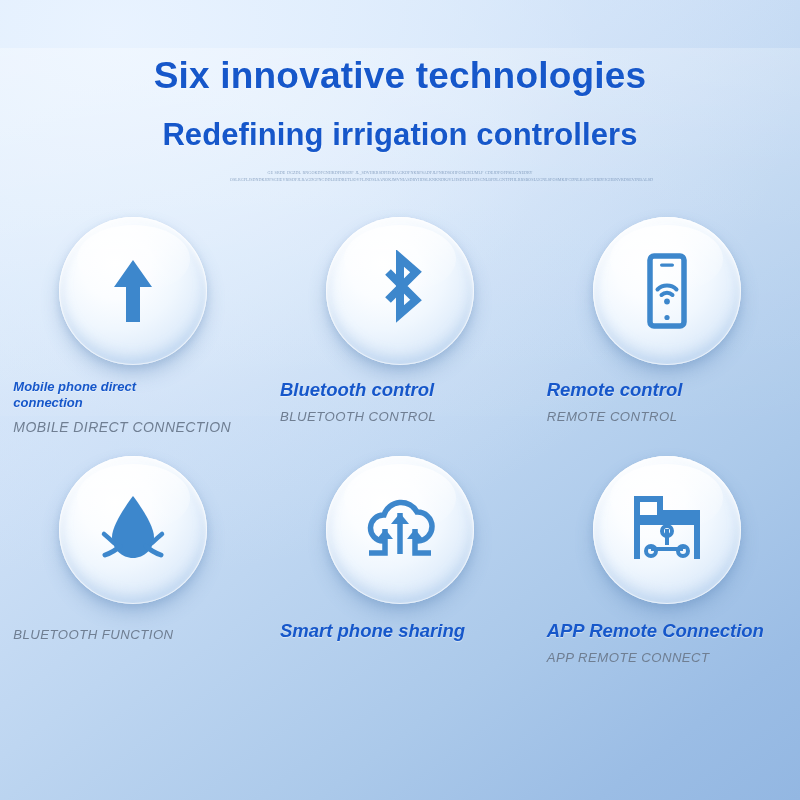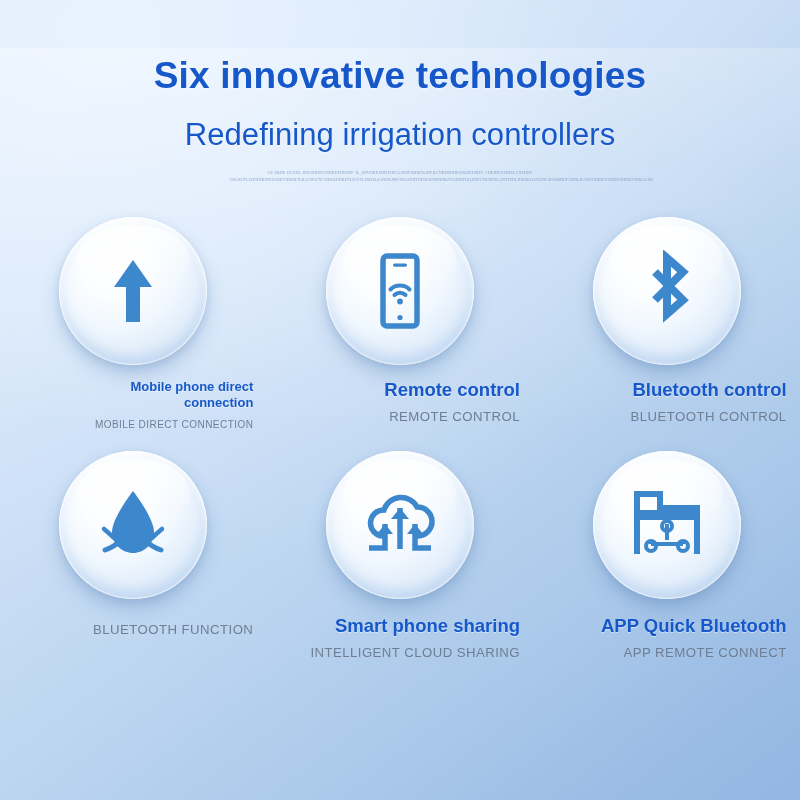--- a/index.html
+++ b/index.html
@@ -45,21 +45,21 @@
     font-size: 37px;
     font-weight: bold;
     color: #1657ca;
     letter-spacing: 0.2px;
     line-height: 1.08;
     text-shadow: 0 1px 2px rgba(255,255,255,0.55);
   }
   .title-sub {
     margin-top: 22px;
     font-size: 31px;
-    font-weight: normal;
+    font-weight: bold;
     color: #1657ca;
     letter-spacing: 0.1px;
     line-height: 1.1;
     text-shadow: 0 1px 2px rgba(255,255,255,0.5);
   }
 
   .blurb {
     margin: 17px auto 0 auto;
     width: 340px;
     text-align: center;
@@ -127,43 +127,44 @@
   }
 
   .circle svg {
     position: relative;
     z-index: 2;
     display: block;
   }
 
   .labels {
     margin-top: 14px;
-    text-align: right;
+    text-align: left;
     width: 240px;
+    font-style: italic;
   }
   .label-cn {
     font-size: 18.5px;
     font-weight: bold;
     color: #1657ca;
     line-height: 1.22;
     text-shadow: 0 1px 1px rgba(255,255,255,0.5);
   }
   .label-cn.small {
     font-size: 13px;
     line-height: 1.25;
   }
   .label-en {
     margin-top: 7px;
     font-size: 13.2px;
     color: #6f7e92;
     letter-spacing: 0.45px;
     line-height: 1.25;
   }
   .label-en.lg {
-    font-size: 10px;
+    font-size: 14px;
   }
 
   .row-2 .labels { margin-top: 16px; }
 </style>
 </head>
 <body>
 
 <div class="poster">
   <div class="sheen"></div>
 
@@ -178,49 +179,49 @@
     <div class="cell">
       <div class="circle">
         <svg width="74" height="74" viewBox="0 0 74 74">
           <path d="M37 6 L56 33 L44 33 L44 68 L30 68 L30 33 L18 33 Z" fill="#3d87cc"></path>
         </svg>
       </div>
       <div class="labels">
         <div class="label-cn small">Mobile phone direct</div>
         <div class="label-cn small">connection</div>
         <div class="label-en lg">MOBILE DIRECT CONNECTION</div>
+      </div>
+    </div>
+
+    <div class="cell">
+      <div class="circle">
+        <svg width="72" height="82" viewBox="0 0 72 82">
+          <path d="M24 22 L52 50 L36 64 L36 8 L52 22 L24 50" fill="none" stroke="#3d87cc" stroke-width="8" stroke-linejoin="miter" stroke-linecap="butt"></path>
+        </svg>
+      </div>
+      <div class="labels">
+        <div class="label-cn">Bluetooth control</div>
+        <div class="label-en">BLUETOOTH CONTROL</div>
       </div>
     </div>
 
     <div class="cell">
       <div class="circle">
         <svg width="76" height="80" viewBox="0 0 76 80">
           <rect x="21" y="5" width="34" height="70" rx="4" ry="4" fill="none" stroke="#3d87cc" stroke-width="5.5"></rect>
           <rect x="31" y="12.5" width="14" height="3.2" rx="1.6" fill="#3d87cc"></rect>
           <circle cx="38" cy="66.5" r="2.6" fill="#3d87cc"></circle>
           <path d="M28.5 38.5 a13.5 13.5 0 0 1 19 0" fill="none" stroke="#3d87cc" stroke-width="4" stroke-linecap="round"></path>
           <path d="M32.5 44 a8 8 0 0 1 11 0" fill="none" stroke="#3d87cc" stroke-width="4" stroke-linecap="round"></path>
           <circle cx="38" cy="50.5" r="2.9" fill="#3d87cc"></circle>
         </svg>
       </div>
       <div class="labels">
         <div class="label-cn">Remote control</div>
         <div class="label-en">REMOTE CONTROL</div>
-      </div>
-    </div>
-
-    <div class="cell">
-      <div class="circle">
-        <svg width="72" height="82" viewBox="0 0 72 82">
-          <path d="M24 22 L52 50 L36 64 L36 8 L52 22 L24 50" fill="none" stroke="#3d87cc" stroke-width="8" stroke-linejoin="miter" stroke-linecap="butt"></path>
-        </svg>
-      </div>
-      <div class="labels">
-        <div class="label-cn">Bluetooth control</div>
-        <div class="label-en">BLUETOOTH CONTROL</div>
       </div>
     </div>
 
     <div class="cell row-2">
       <div class="circle">
         <svg width="86" height="80" viewBox="0 0 86 80">
           <path d="M43 6 C43 6 64 33 64 47 C64 59 54 68 43 68 C32 68 22 59 22 47 C22 33 43 6 43 6 Z" fill="#3d87cc"></path>
           <path d="M30 56 C26 60 21 63 15 65" fill="none" stroke="#3d87cc" stroke-width="5" stroke-linecap="round"></path>
           <path d="M56 56 C60 60 65 63 71 65" fill="none" stroke="#3d87cc" stroke-width="5" stroke-linecap="round"></path>
           <path d="M14 44 C14 44 20 49 24 53" fill="none" stroke="#3d87cc" stroke-width="4.5" stroke-linecap="round"></path>
@@ -239,37 +240,36 @@
           <path d="M45 22 L45 63" fill="none" stroke="#3d87cc" stroke-width="5.5"></path>
           <path d="M45 22 L36 33 L54 33 Z" fill="#3d87cc"></path>
           <path d="M30 38 L30 62 L14 62" fill="none" stroke="#3d87cc" stroke-width="5.5" stroke-linejoin="miter"></path>
           <path d="M30 38 L22 48 L38 48 Z" fill="#3d87cc"></path>
           <path d="M60 38 L60 62 L76 62" fill="none" stroke="#3d87cc" stroke-width="5.5" stroke-linejoin="miter"></path>
           <path d="M60 38 L52 48 L68 48 Z" fill="#3d87cc"></path>
         </svg>
       </div>
       <div class="labels">
         <div class="label-cn">Smart phone sharing</div>
-        <div class="label-en">INTELLIGENT CLOUD SHARING</div>
       </div>
     </div>
 
     <div class="cell row-2">
       <div class="circle">
         <svg width="80" height="78" viewBox="0 0 80 78">
           <path d="M10 68 L10 8 L33 8 L33 22 L70 22 L70 68" fill="none" stroke="#3d87cc" stroke-width="6" stroke-linejoin="miter"></path>
           <path d="M12 24 L68 24 L68 34 L12 34 Z" fill="#3d87cc"></path>
           <path d="M40 38 L40 54" fill="none" stroke="#3d87cc" stroke-width="4"></path>
           <path d="M24 58 L56 58" fill="none" stroke="#3d87cc" stroke-width="4"></path>
           <path d="M24 58 L24 54 M56 58 L56 54" fill="none" stroke="#3d87cc" stroke-width="4"></path>
           <circle cx="40" cy="40" r="5" fill="none" stroke="#3d87cc" stroke-width="4"></circle>
           <circle cx="24" cy="60" r="5" fill="none" stroke="#3d87cc" stroke-width="4"></circle>
           <circle cx="56" cy="60" r="5" fill="none" stroke="#3d87cc" stroke-width="4"></circle>
         </svg>
       </div>
       <div class="labels">
-        <div class="label-cn">APP Quick Bluetooth</div>
+        <div class="label-cn">APP Remote Connection</div>
         <div class="label-en">APP REMOTE CONNECT</div>
       </div>
     </div>
 
   </div>
 </div>
 
 </body></html>

